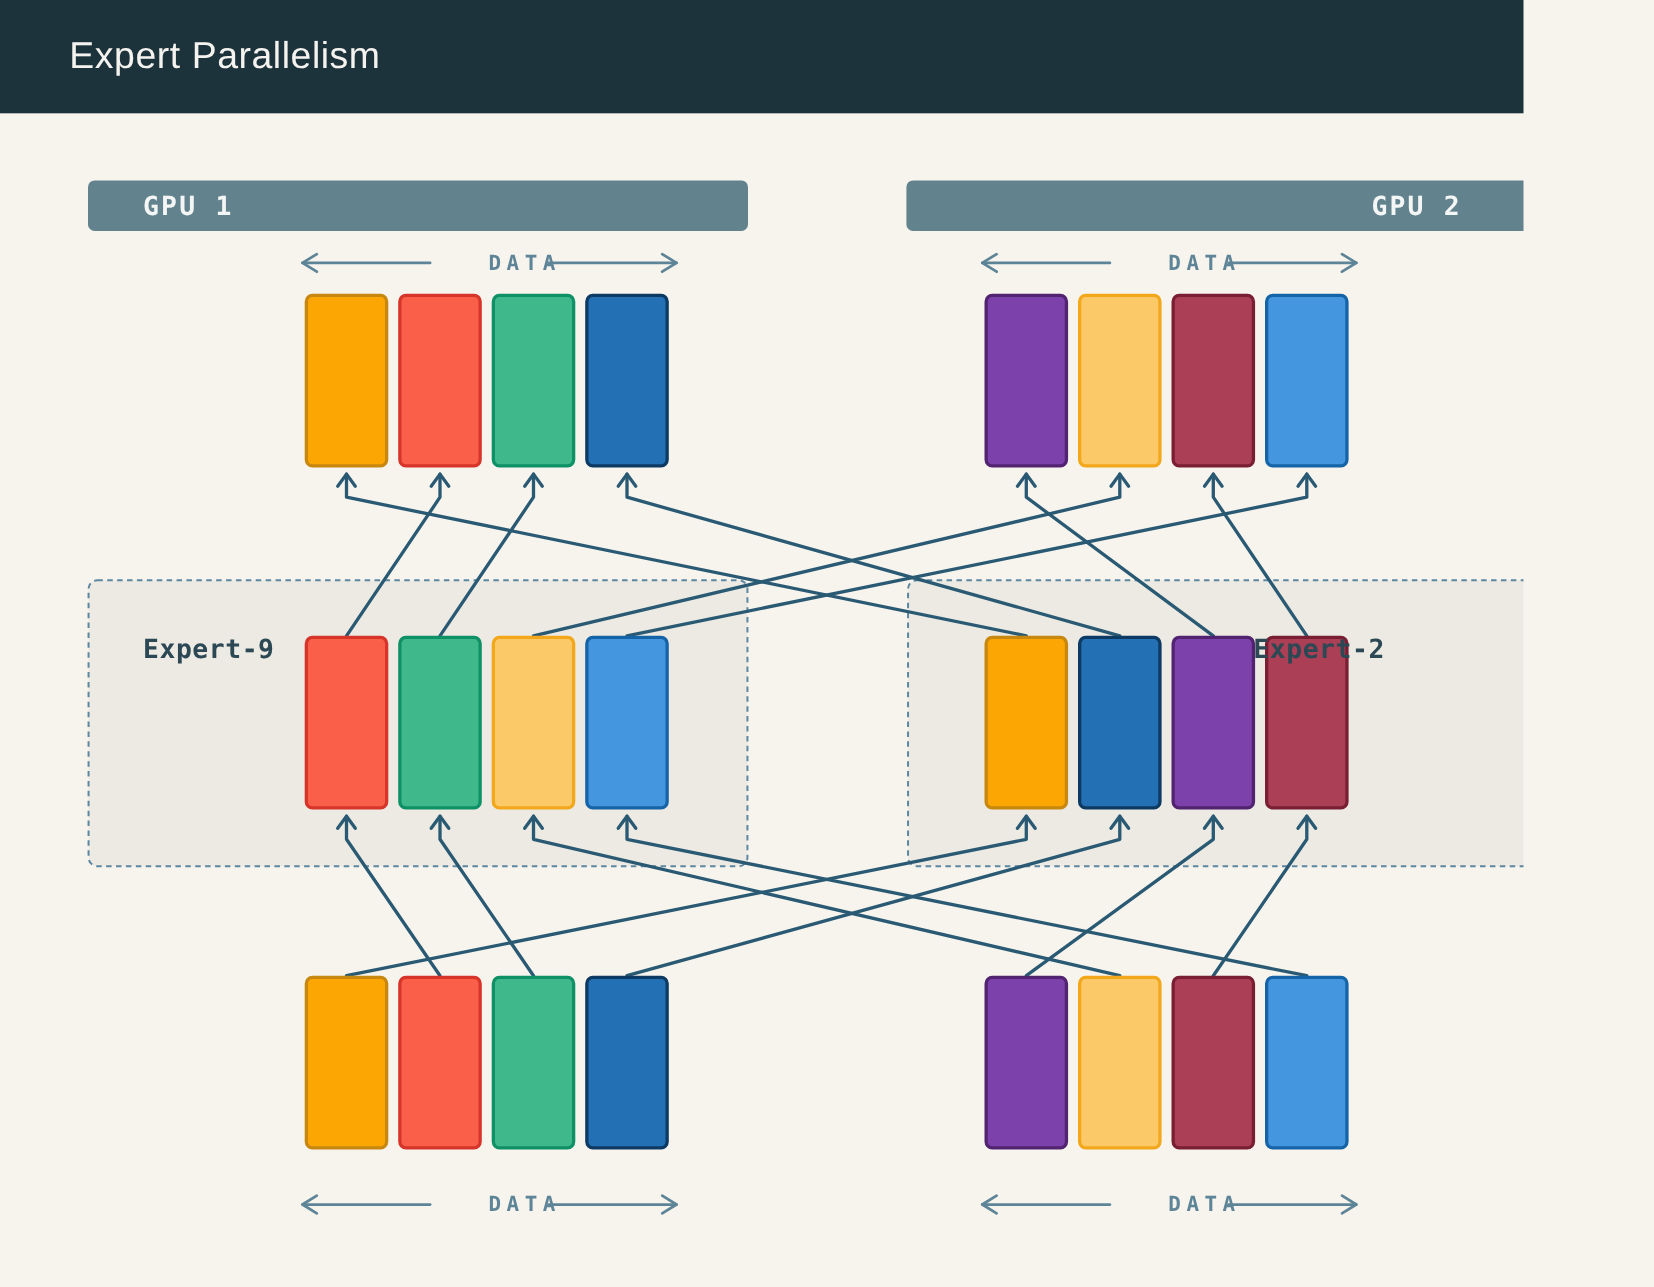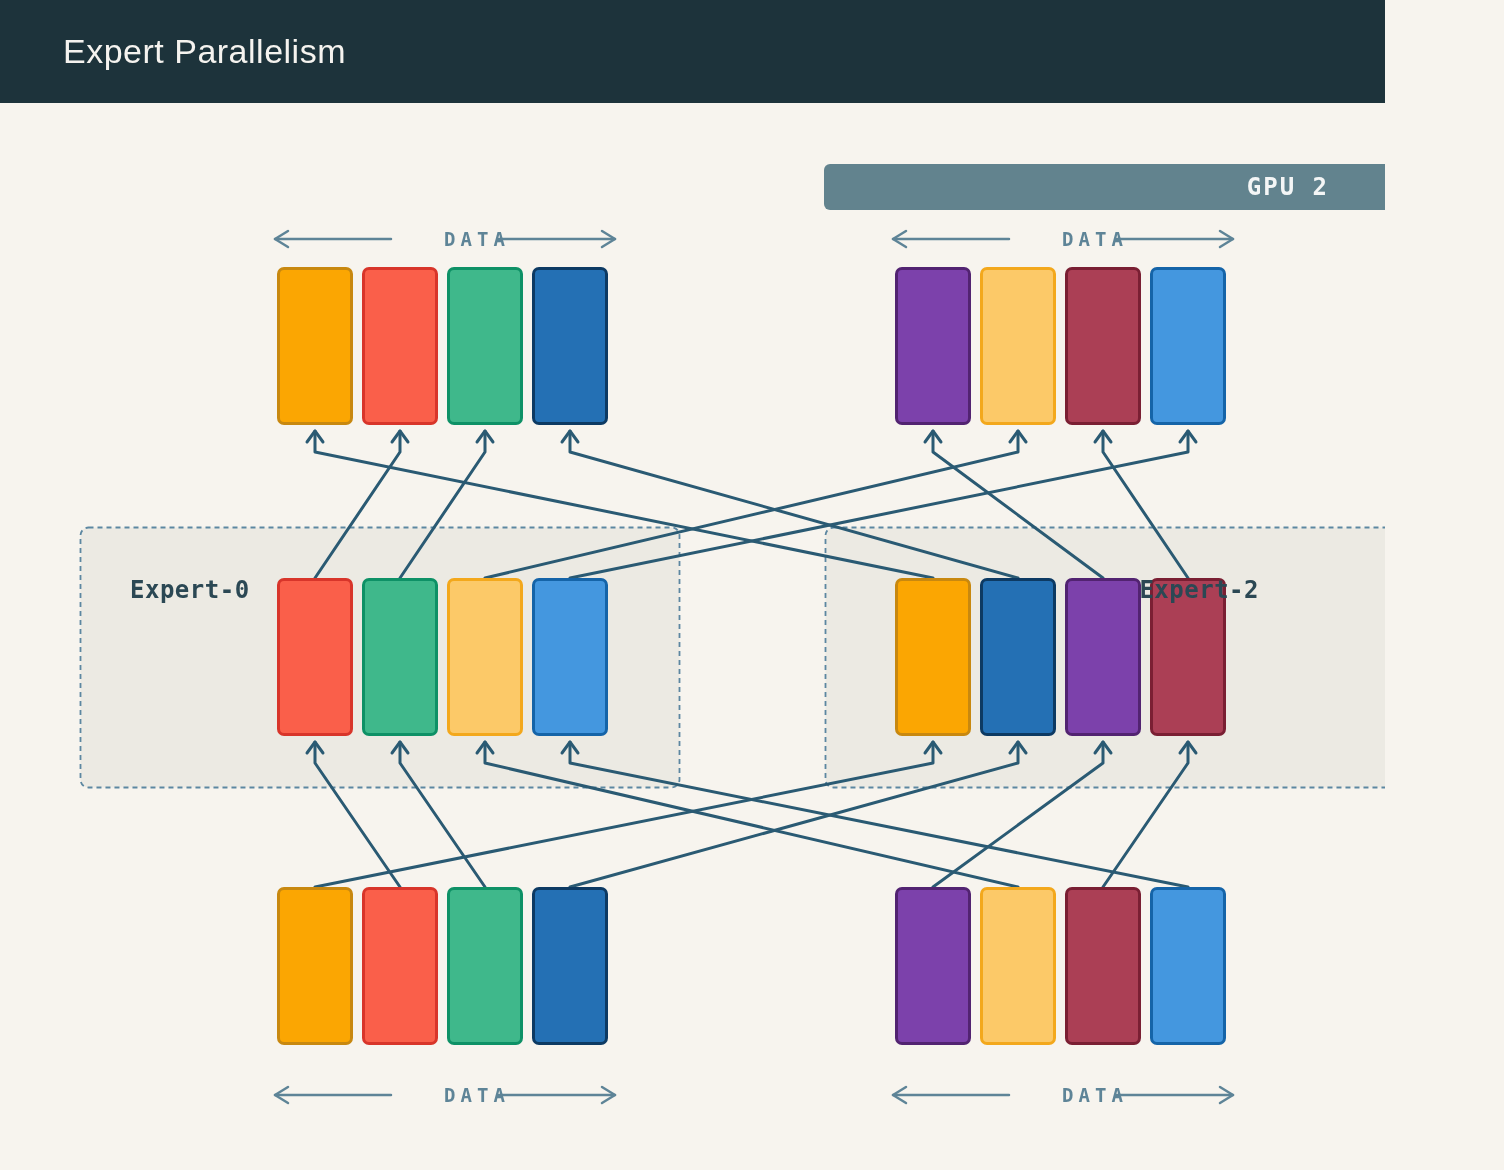--- a/index.html
+++ b/index.html
@@ -77,25 +77,28 @@
       <line x1="893" y1="1095" x2="1009" y2="1095" stroke="#5E8497" stroke-width="2.5" stroke-linecap="round"></line>
       <line x1="1117" y1="1095" x2="1233" y2="1095" stroke="#5E8497" stroke-width="2.5" stroke-linecap="round"></line>
       <path d="M 906,1087 L 893,1095 L 906,1103" fill="none" stroke="#5E8497" stroke-width="2.5" stroke-linejoin="round" stroke-linecap="round"></path>
       <path d="M 1220,1087 L 1233,1095 L 1220,1103" fill="none" stroke="#5E8497" stroke-width="2.5" stroke-linejoin="round" stroke-linecap="round"></path>
     </svg>
 
   <div class="header-bar">
     <h1 class="page-title">Expert Parallelism</h1>
   </div>
 
+  <div class="gpu-bar g1">
+    <span>GPU 1</span>
+  </div>
   <div class="gpu-bar g2">
     <span>GPU 2</span>
   </div>
 
-  <div class="expert-label el0">Expert-0</div>
+  <div class="expert-label el0">Expert-9</div>
   <div class="expert-label el1">Expert-2</div>
 
   <div class="data-label" style="left:445px;top:228px;">DATA</div>
   <div class="data-label" style="left:1063px;top:228px;">DATA</div>
   <div class="data-label" style="left:445px;top:1084px;">DATA</div>
   <div class="data-label" style="left:1063px;top:1084px;">DATA</div>
 
   <div id="blocks">
       <div class="token" style="left: 277px; top: 267px; background: rgb(251, 166, 2); border-color: rgb(200, 136, 15);"></div>
       <div class="token" style="left: 362px; top: 267px; background: rgb(250, 95, 74); border-color: rgb(216, 53, 42);"></div>

